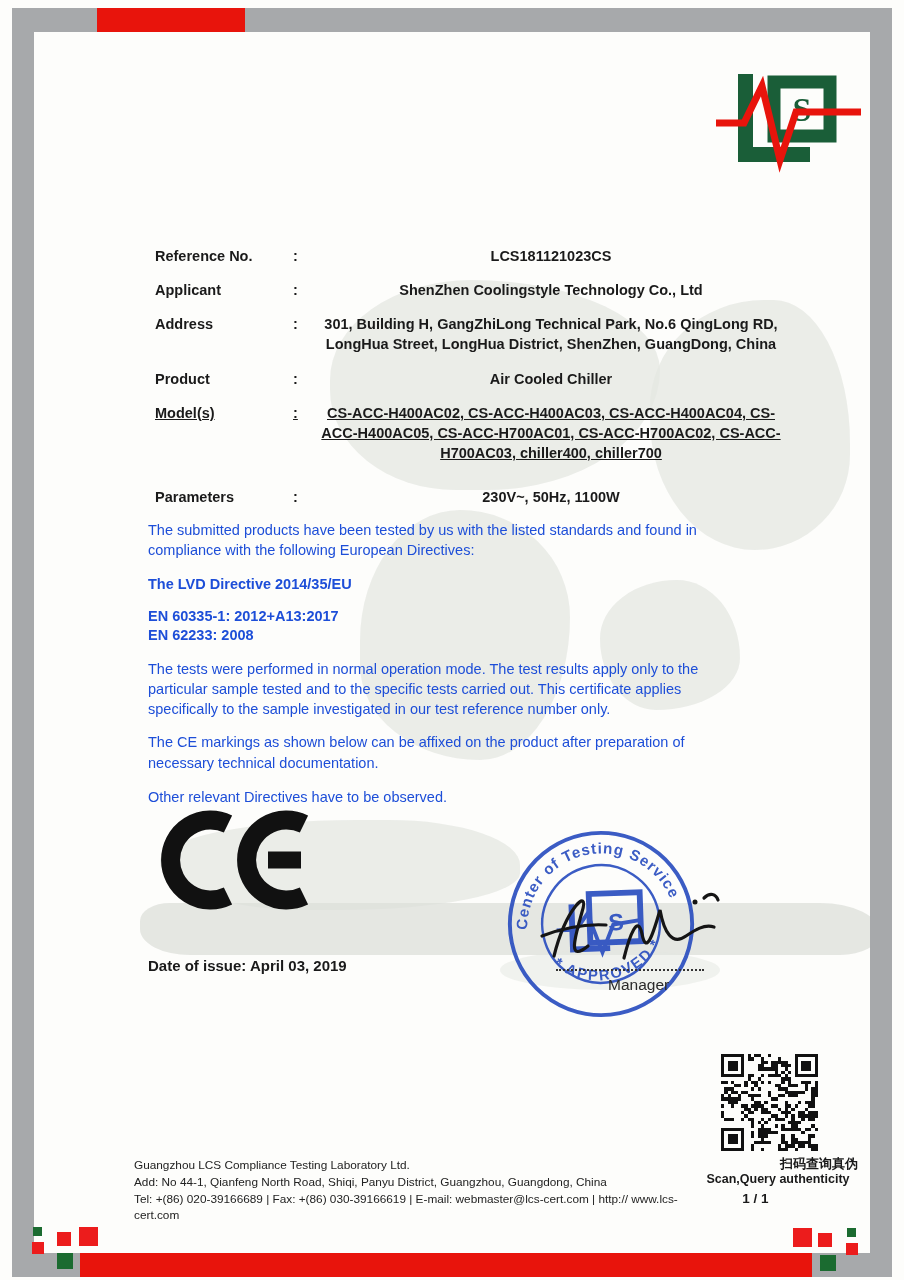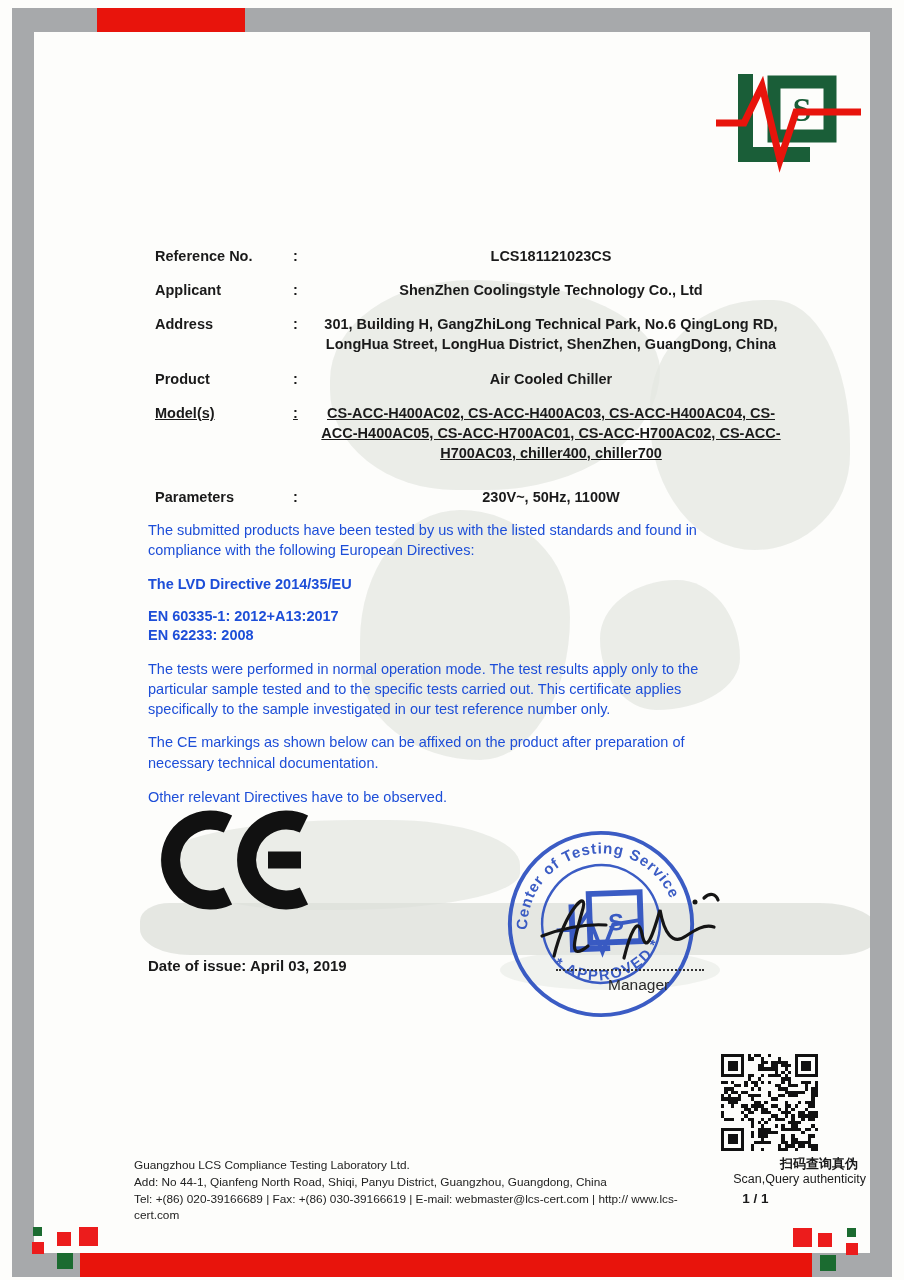--- a/index.html
+++ b/index.html
@@ -42,21 +42,21 @@
   
   #stamp{position:absolute;left:503px;top:826px;width:196px;height:196px;transform:rotate(-12deg);opacity:.92;}
   #signature{position:absolute;left:532px;top:872px;z-index:5;}
   #sig-line{position:absolute;left:556px;top:969px;width:148px;border-bottom:2px dotted #333;z-index:4;}
   #manager{position:absolute;left:608px;top:976px;font-size:15.5px;color:#2a2a2a;z-index:5;}
 
   
   #footer{position:absolute;left:134px;top:1157px;width:562px;font-size:11.8px;line-height:1.42;color:#222;}
   #qr-wrap{position:absolute;left:721px;top:1054px;width:97px;height:97px;}
   #qr-cap-zh{position:absolute;left:698px;top:1155px;width:160px;text-align:right;font-weight:700;font-size:13px;}
-  #qr-cap-en{position:absolute;left:690px;top:1172px;width:176px;text-align:right;font-weight:400;font-size:12.5px;}
+  #qr-cap-en{position:absolute;left:690px;top:1172px;width:176px;text-align:center;font-weight:700;font-size:12.5px;}
   #page-num{position:absolute;left:693px;top:1191px;width:125px;text-align:center;font-weight:700;font-size:13.5px;}
 </style>
 </head>
 <body>
 
 <div id="page">
 
   <div class="blob" style="left:330px;top:280px;width:330px;height:210px;border-radius:45% 60% 55% 40%/50% 45% 60% 50%;"></div>
   <div class="blob" style="left:650px;top:300px;width:200px;height:250px;border-radius:60% 40% 50% 55%/45% 60% 40% 55%;"></div>
   <div class="blob" style="left:360px;top:510px;width:210px;height:250px;border-radius:50% 55% 45% 60%/55% 45% 60% 40%;"></div>

